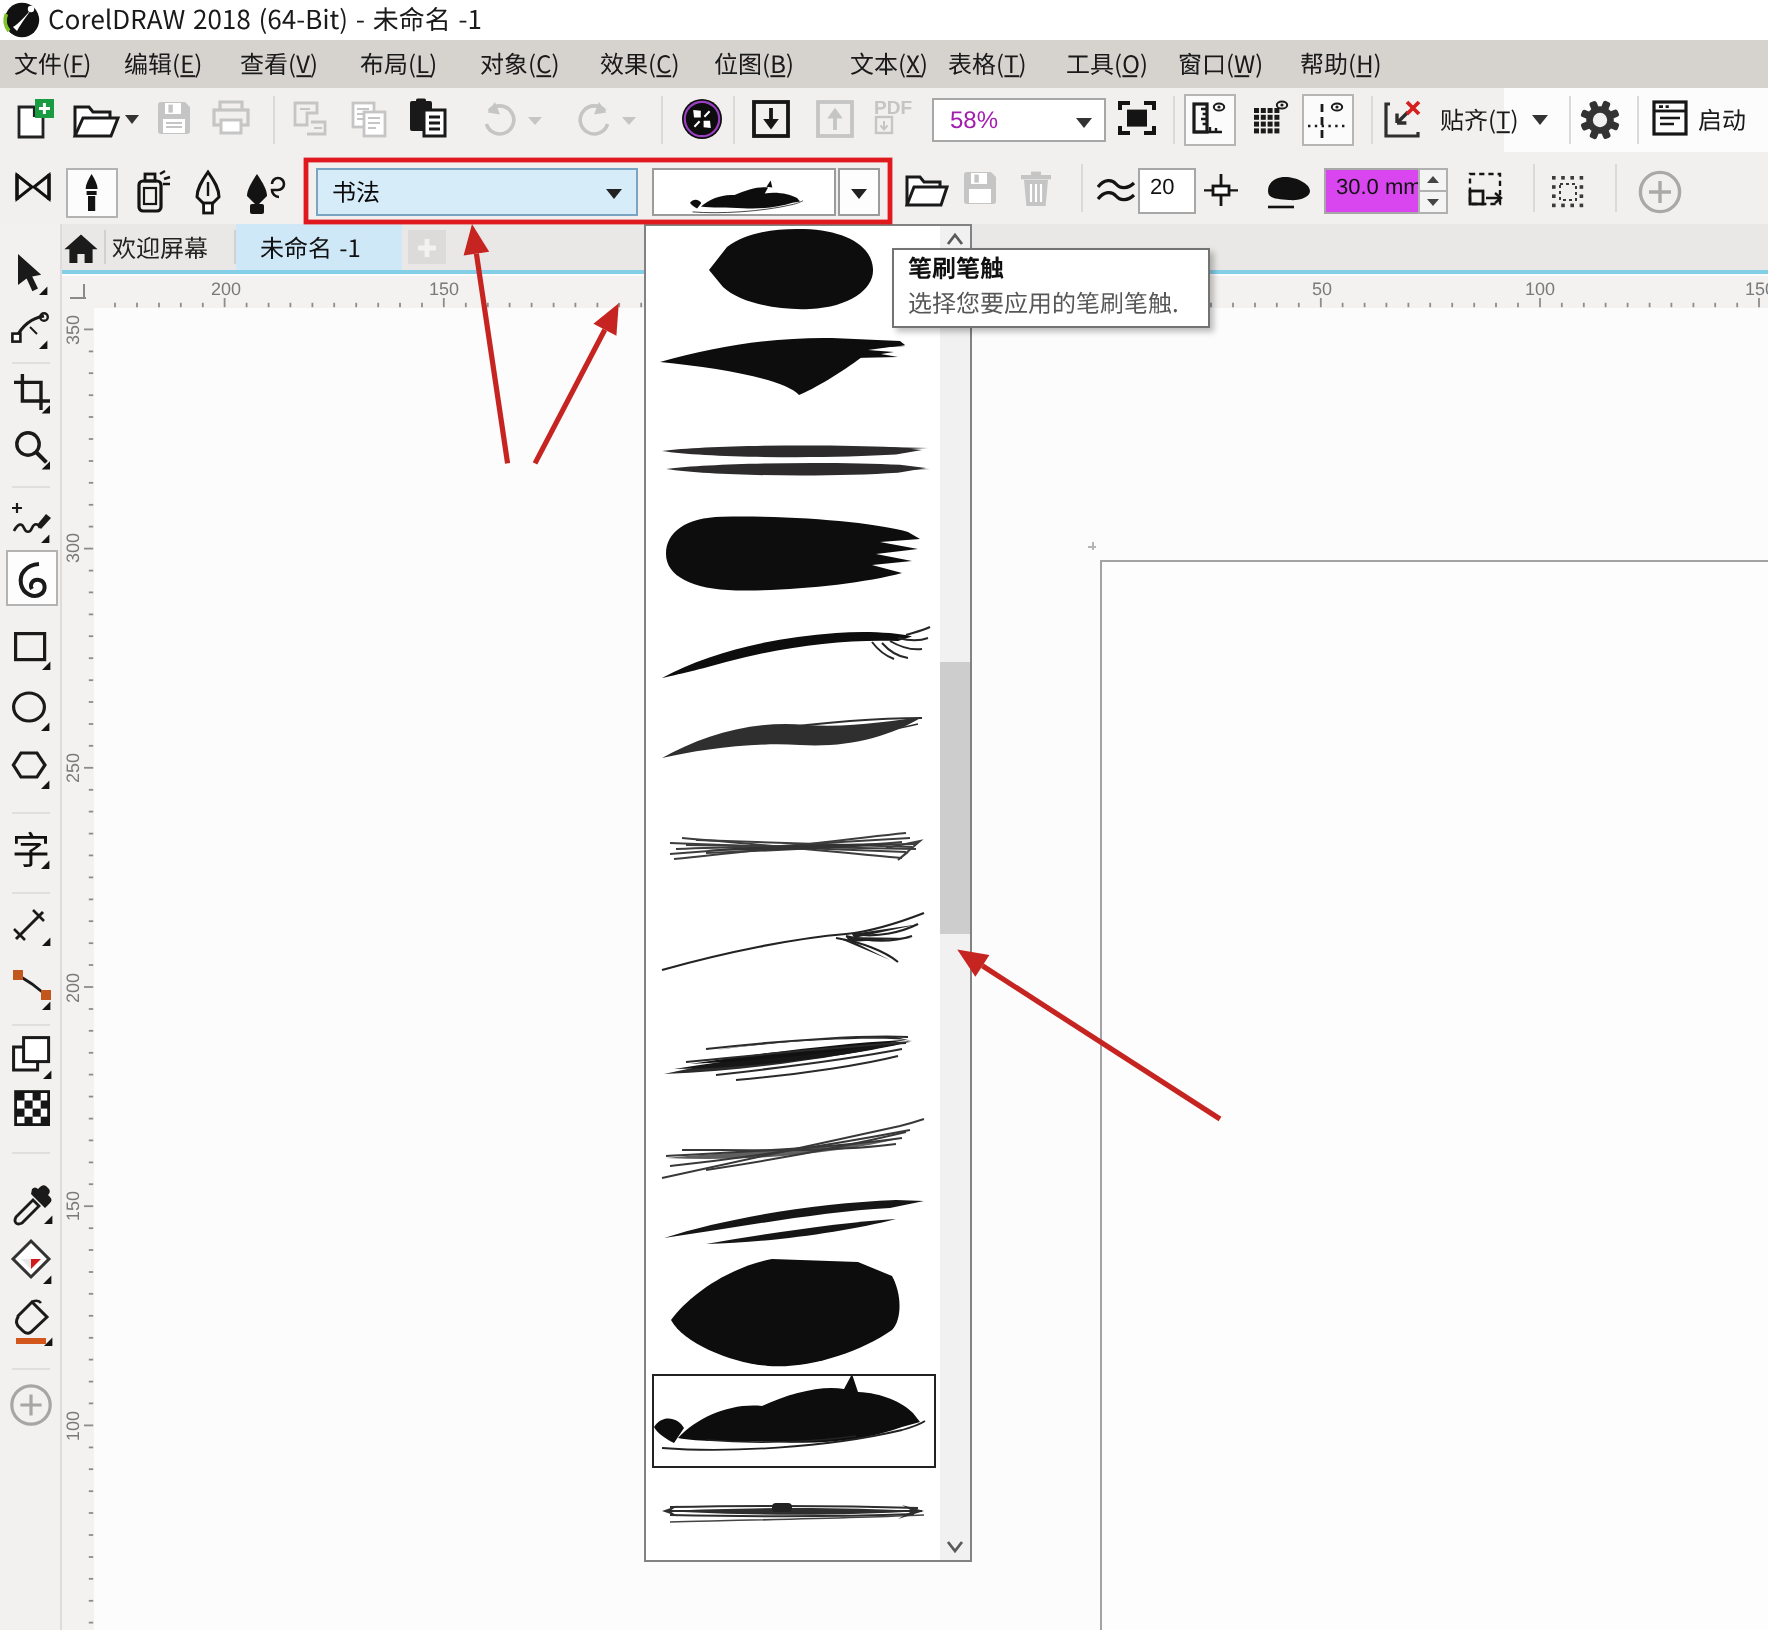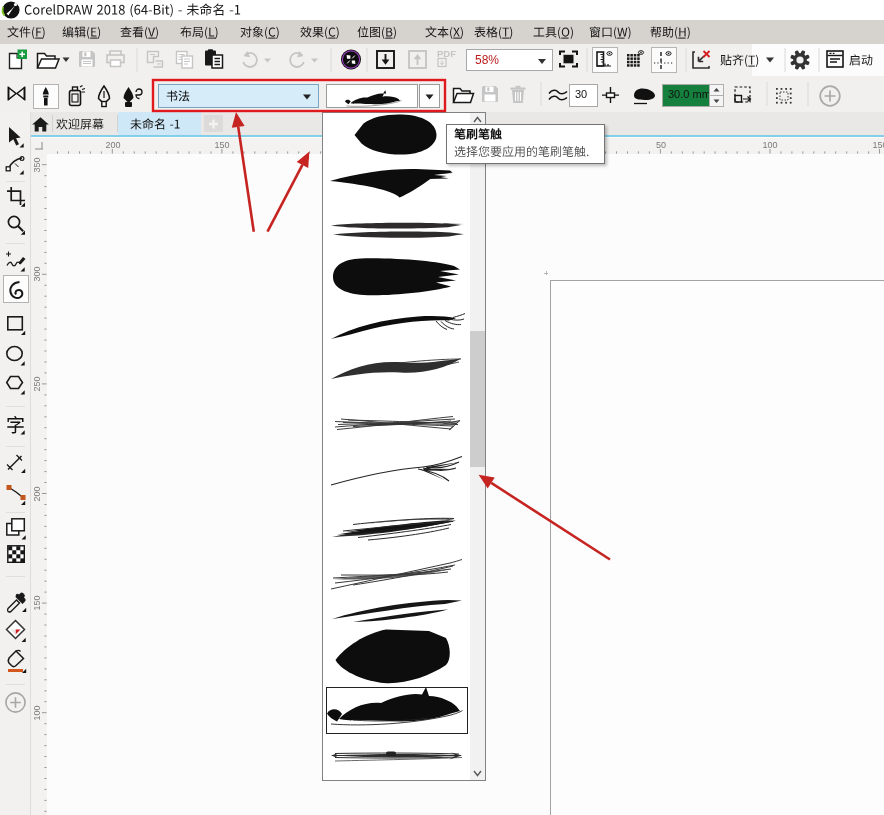--- a/index.html
+++ b/index.html
@@ -188,32 +188,32 @@
           <path d="M1.5 5.5 H16.5" stroke="#161616" stroke-width="1.4"></path>
           <path d="M3.5 3.3 h2 M6.8 3.3 h1.6" stroke="#161616" stroke-width="1.3"></path>
           <path d="M4 9 h10 M4 12 h7" stroke="#161616" stroke-width="1.3"></path>
         </g>
 <path d="M722.7 12.7L722.7 16C722.7 17.5 722.5 19.7 720.4 20.9C720.6 21 720.9 21.3 721 21.5C723.2 20.1 723.5 17.8 723.5 16L723.5 12.7ZM723.2 19C723.7 19.6 724.3 20.6 724.5 21.1L725.2 20.7C724.9 20.1 724.3 19.2 723.9 18.6ZM721 11.1L721 18.4L721.8 18.4L721.8 11.9L724.4 11.9L724.4 18.4L725.2 18.4L725.2 11.1ZM725.8 16.2L725.8 21.5L726.6 21.5L726.6 20.9L730.3 20.9L730.3 21.4L731.1 21.4L731.1 16.2L728.6 16.2L728.6 13.7L731.5 13.7L731.5 12.8L728.6 12.8L728.6 10.4L727.7 10.4L727.7 16.2ZM726.6 20L726.6 17L730.3 17L730.3 20ZM739.9 16.5L739.9 21.5L740.8 21.5L740.8 16.5ZM735.2 16.4L735.2 17.8C735.2 18.8 735 20 733.5 20.8C733.7 21 734 21.3 734.1 21.5C735.9 20.5 736.1 19.1 736.1 17.8L736.1 16.4ZM740 12.4C739.5 13.2 738.9 13.8 738 14.3C737.1 13.8 736.4 13.2 735.8 12.4ZM737.2 10.6C737.5 10.9 737.7 11.3 737.9 11.7L732.7 11.7L732.7 12.4L734.9 12.4C735.5 13.3 736.2 14.1 737.2 14.7C735.8 15.3 734.2 15.7 732.5 15.9C732.7 16.1 732.9 16.5 733 16.7C734.9 16.4 736.6 15.9 738 15.2C739.4 15.9 741.1 16.4 743.1 16.6C743.2 16.3 743.4 16 743.6 15.8C741.8 15.6 740.2 15.2 738.9 14.7C739.8 14.1 740.6 13.4 741.1 12.4L743.2 12.4L743.2 11.7L738.9 11.7C738.7 11.3 738.4 10.8 738.1 10.4ZM746.9 22.9L747.5 22.6C746.5 20.8 746 18.8 746 16.8C746 14.7 746.5 12.7 747.5 11L746.9 10.7C745.8 12.5 745.1 14.4 745.1 16.8C745.1 19.1 745.8 21.1 746.9 22.9ZM751.1 20.5L752.2 20.5L752.2 12.6L754.9 12.6L754.9 11.7L748.4 11.7L748.4 12.6L751.1 12.6ZM756.4 22.9C757.5 21.1 758.2 19.1 758.2 16.8C758.2 14.4 757.5 12.5 756.4 10.7L755.7 11C756.8 12.7 757.3 14.7 757.3 16.8C757.3 18.8 756.8 20.8 755.7 22.6Z" fill="#1a1a1a"></path>
 <rect x="748.3" y="21.6" width="6.6" height="1" fill="#1a1a1a"></rect>
 <path d="M766 13.5 h8 l-4 5 Z" fill="#333"></path>
 <path d="M852.3 16.8L852.3 21.4L853.2 21.4L853.2 20.6L858.7 20.6L858.7 21.4L859.6 21.4L859.6 16.8ZM853.2 19.8L853.2 17.6L858.7 17.6L858.7 19.8ZM854.2 10.6C854.5 11.1 854.8 11.7 854.9 12.1L850.8 12.1L850.8 15C850.8 16.8 850.7 19.2 849.4 20.9C849.6 21 850 21.3 850.2 21.5C851.4 19.8 851.7 17.3 851.8 15.5L859.4 15.5L859.4 12.1L855.5 12.1L855.9 12C855.7 11.6 855.4 10.9 855.1 10.4ZM851.8 13L858.5 13L858.5 14.6L851.8 14.6ZM862.1 11.4L862.1 12.2L866.7 12.2L866.7 11.4ZM868.8 10.6C868.8 11.5 868.8 12.3 868.8 13.2L867.1 13.2L867.1 14.1L868.8 14.1C868.6 16.8 868.1 19.3 866.5 20.8C866.7 20.9 867 21.2 867.2 21.4C869 19.8 869.5 17 869.7 14.1L871.4 14.1C871.3 18.3 871.2 19.9 870.8 20.3C870.7 20.4 870.6 20.5 870.4 20.5C870.1 20.5 869.5 20.5 868.8 20.4C869 20.6 869.1 21 869.1 21.3C869.7 21.3 870.4 21.3 870.7 21.3C871.1 21.2 871.4 21.1 871.6 20.8C872 20.3 872.2 18.6 872.3 13.6C872.3 13.5 872.3 13.2 872.3 13.2L869.7 13.2C869.7 12.3 869.7 11.5 869.7 10.6ZM862.1 20L862.1 20L862.1 20C862.4 19.8 862.8 19.7 866.1 18.9L866.4 19.7L867.1 19.5C866.9 18.6 866.4 17.2 865.9 16.1L865.2 16.3C865.4 16.9 865.7 17.5 865.9 18.2L863 18.8C863.5 17.7 863.9 16.3 864.2 15.1L866.9 15.1L866.9 14.3L861.6 14.3L861.6 15.1L863.3 15.1C863 16.5 862.5 17.9 862.3 18.3C862.1 18.8 862 19.1 861.8 19.1C861.9 19.4 862 19.8 862.1 20Z" fill="#1a1a1a"></path>
 </svg>
 <div class="abs" style="left:466px;top:5px;width:87px;height:22px;background:#fff;border:1px solid #a7a7a7;">
-        <div class="abs" style="left:8px;top:3px;font-size:12px;color:#b91c1c;">58%</div>
+        <div class="abs" style="left:8px;top:3px;font-size:12px;color:#a21caf;">58%</div>
         <div class="abs" style="left:71px;top:9px;width:0;height:0;border-left:4px solid transparent;border-right:4px solid transparent;border-top:5px solid #333;"></div>
       </div>
 </div>
 <div class="abs" style="left:0;top:76px;width:884px;height:36px;background:#f1f0ee;">
 <div class="abs" style="left:158px;top:8px;width:161px;height:24px;background:#d6ecf9;border:1px solid #7aa4bf;"></div>
 <div class="abs" style="left:326px;top:8px;width:92px;height:24px;background:#fff;border:1px solid #9b9b9b;"></div>
 <div class="abs" style="left:419px;top:8px;width:21px;height:24px;background:#fdfdfd;border:1px solid #9b9b9b;"></div>
 <div class="abs" style="left:569px;top:8px;width:29px;height:23px;background:#fff;border:1px solid #a7a7a7;">
-        <div class="abs" style="left:5px;top:3px;font-size:11px;color:#111;">30</div>
+        <div class="abs" style="left:5px;top:3px;font-size:11px;color:#111;">20</div>
       </div>
-<div class="abs" style="left:662px;top:8px;width:48px;height:23px;background:#15803d;border:1px solid #a7a7a7;text-decoration:underline;">
+<div class="abs" style="left:662px;top:8px;width:48px;height:23px;background:#d946ef;border:1px solid #a7a7a7;text-decoration:underline;">
         <div class="abs" style="left:5px;top:3px;font-size:11px;color:#111;white-space:nowrap;">30.0 mm</div>
       </div>
 <svg class="abs" style="left:0;top:0" width="884" height="36" viewBox="0 0 884 36">
 <g transform="translate(8,11)">
           <path d="M0.5 0.5 L8 6.5 L0.5 12.5 Z" fill="none" stroke="#111" stroke-width="1.5"></path>
           <path d="M16.5 0.5 L9 6.5 L16.5 12.5 Z" fill="none" stroke="#111" stroke-width="1.5"></path>
           <path d="M0.5 0 V13 M16.5 0 V13" stroke="#111" stroke-width="1.6"></path>
         </g>
         <g transform="translate(33,8)">
           <rect x="0.5" y="0.5" width="25" height="24" fill="#fcfcfc" stroke="#b3b3b3" stroke-width="1"></rect>

